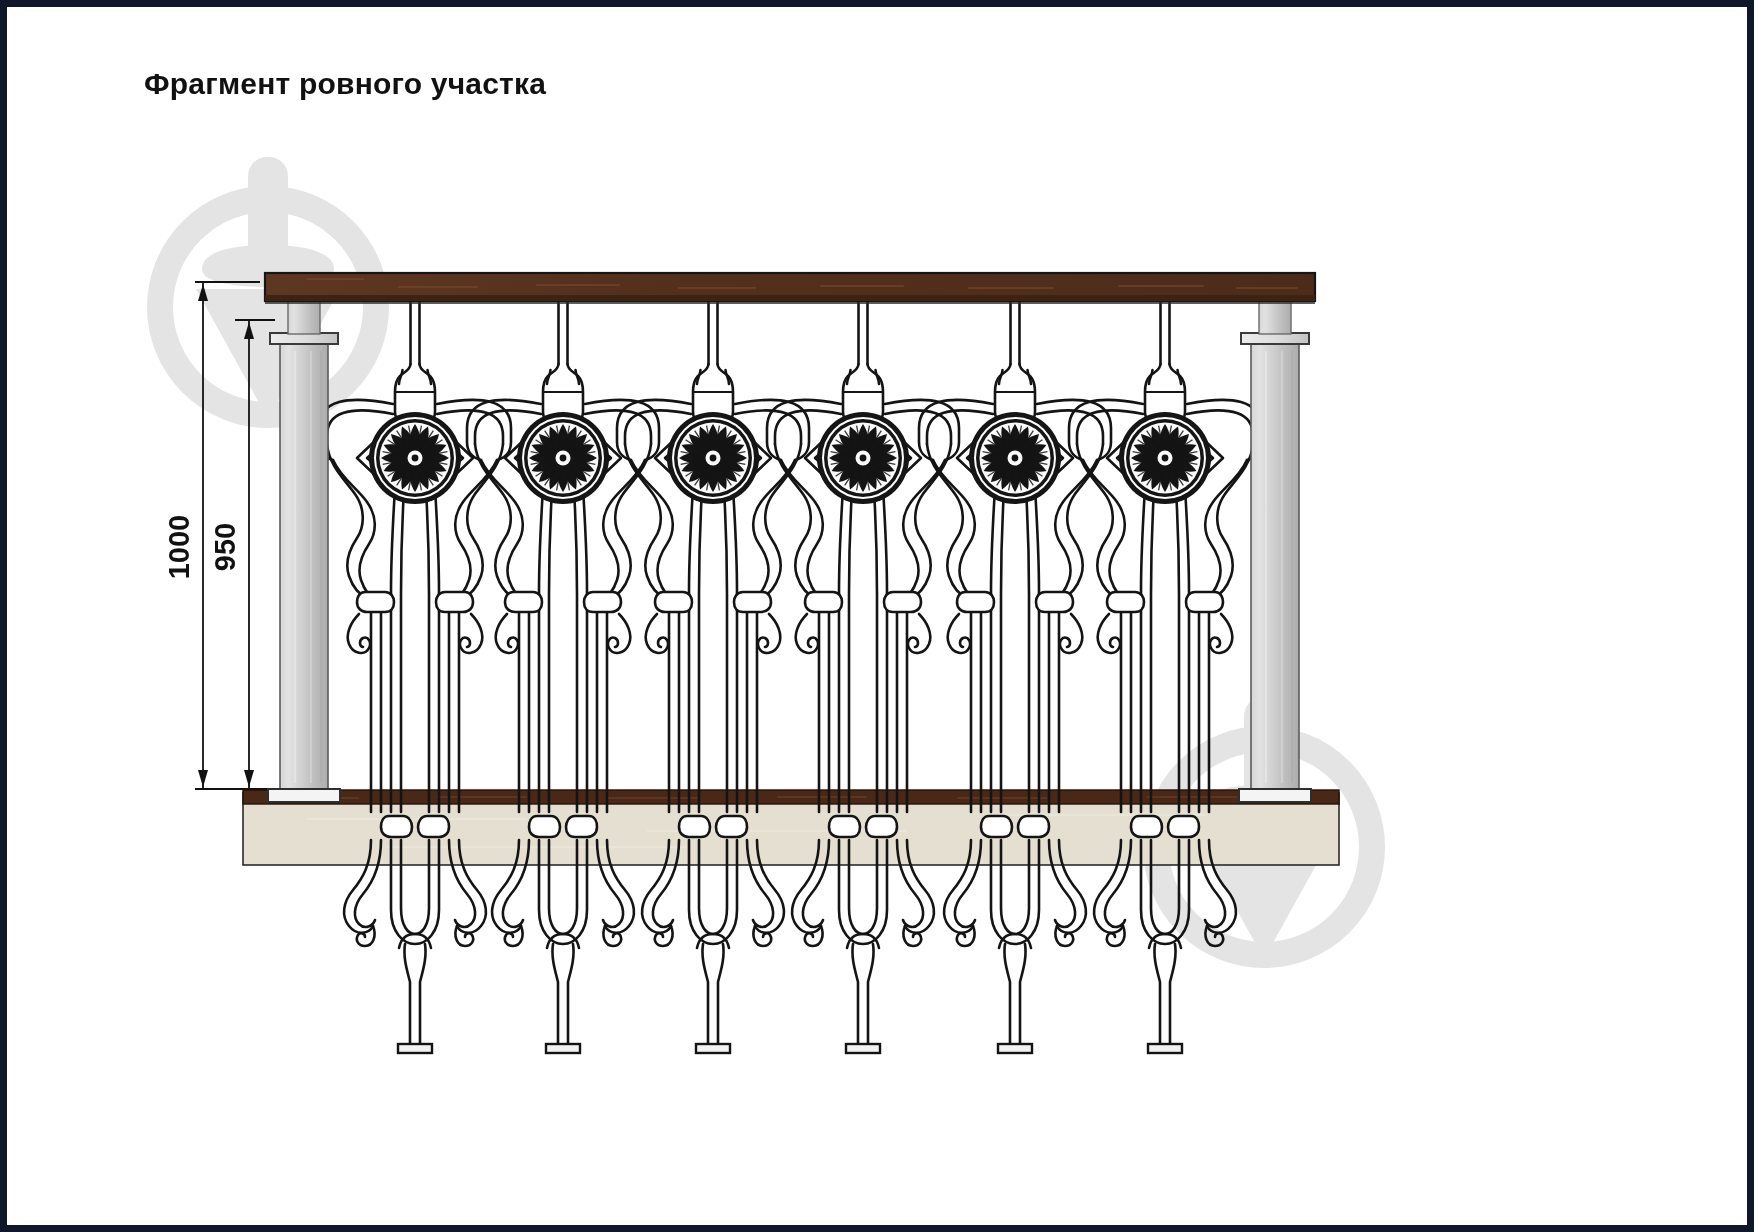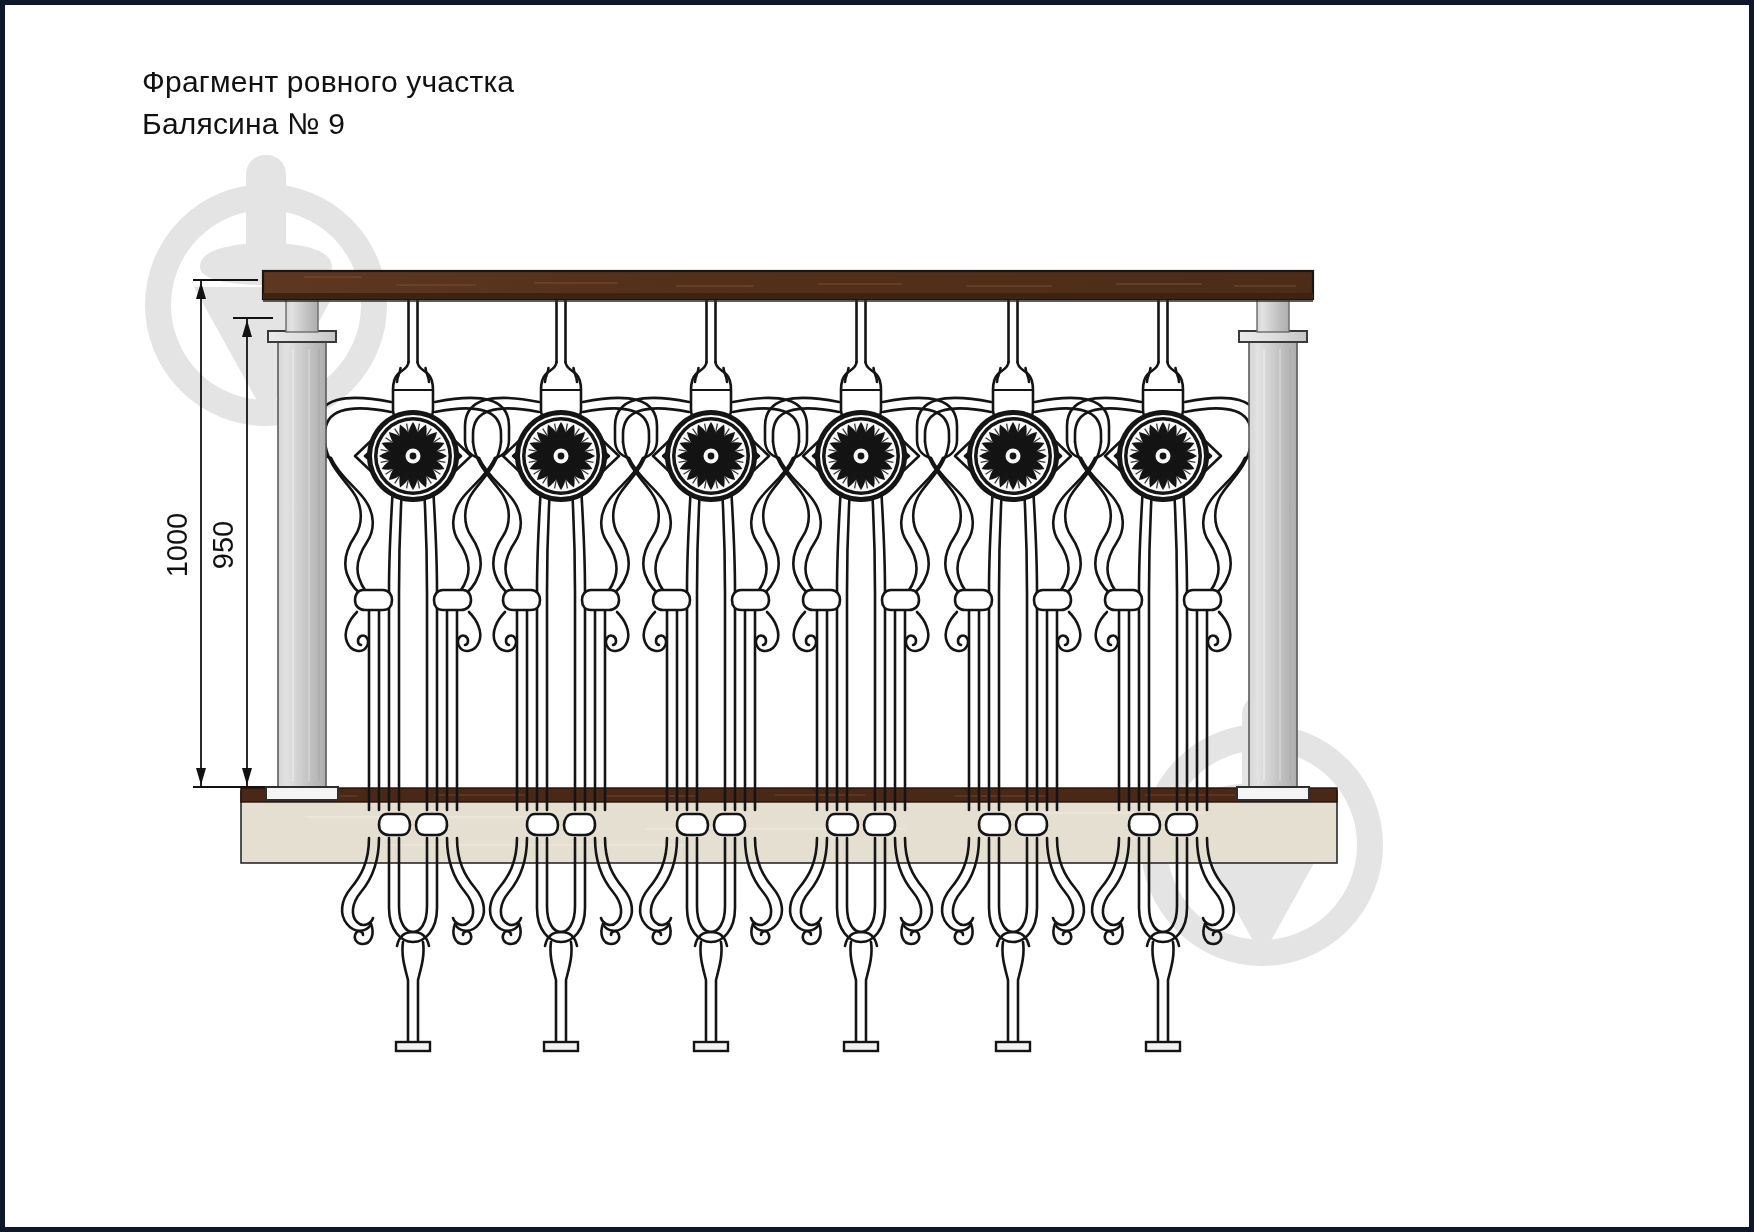--- a/index.html
+++ b/index.html
@@ -6,22 +6,23 @@
   body{
     width:1754px;height:1232px;
     background:#ffffff;
     font-family:"Liberation Sans","DejaVu Sans",sans-serif;
     overflow:hidden;
     position:relative;
   }
   #page{
     position:absolute;inset:0;
     background:#ffffff;
-    border:5px solid #0f172a;
+    border:7px solid #0f172a;
     box-sizing:border-box;
+    font-weight:bold;
   }
   .title-block{
     position:absolute;
     left:137px; top:56px;
     user-select:none;
   }
   .title-line{
     font-size:30px;
     color:#111111;
     line-height:42px;
@@ -39,21 +40,20 @@
     fill:#111111;
   }
 </style>
 </head>
 <body>
 
 <div id="page">
 
   <div class="title-block">
     <div class="title-line">Фрагмент ровного участка</div>
-    <div class="title-line">Балясина № 9</div>
   </div>
 
   <svg id="drawing" viewBox="0 0 1754 1232">
     <defs>
       <linearGradient id="postGrad" x1="0" y1="0" x2="1" y2="0">
         <stop offset="0%" stop-color="#d6d6d6"></stop>
         <stop offset="18%" stop-color="#e2e2e2"></stop>
         <stop offset="46%" stop-color="#cfcfcf"></stop>
         <stop offset="72%" stop-color="#bdbdbd"></stop>
         <stop offset="100%" stop-color="#adadad"></stop>

